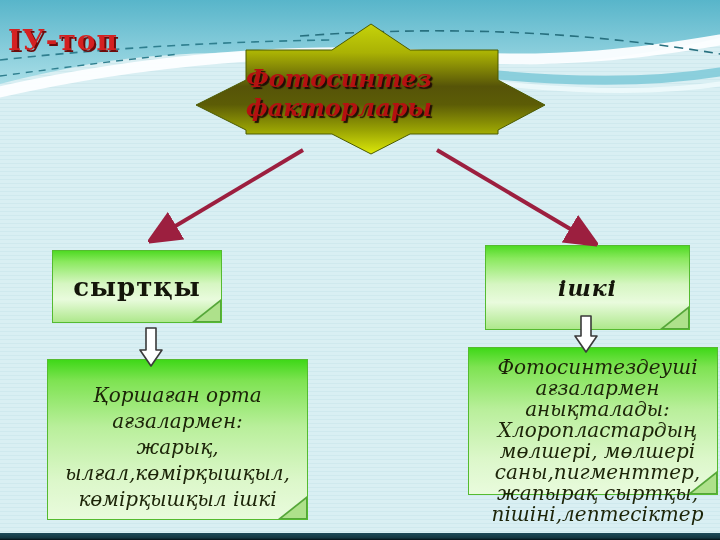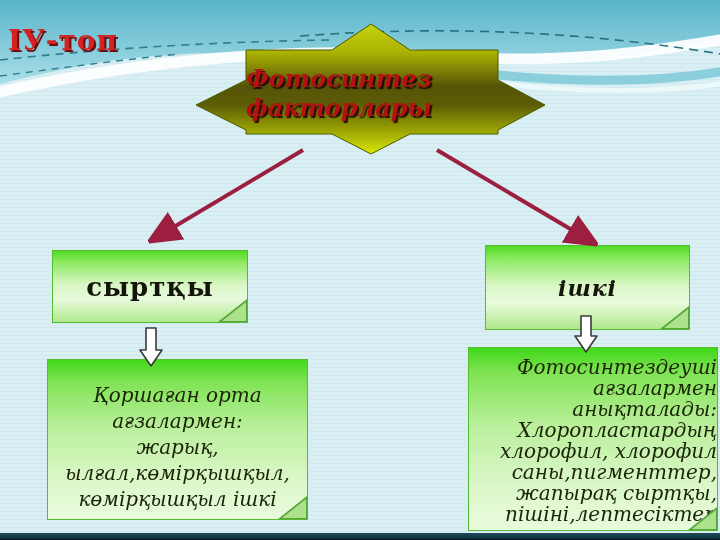--- a/index.html
+++ b/index.html
@@ -24,33 +24,33 @@
     text-shadow:2px 2px 1px rgba(25,5,5,0.9);
   }
 
   .gbox { position:absolute; z-index:1; box-sizing:border-box; border:1px solid #55bb30; }
   .grad-small {
     background:linear-gradient(180deg,#4fda23 0%,#8ae95e 15%,#d6f6c2 46%,#e9fbdd 68%,#aee88c 100%);
   }
   .grad-big {
     background:linear-gradient(180deg,#3fd818 0%,#7ee352 13%,#b9ef9b 42%,#dcf7ca 76%,#e9fbdd 100%);
   }
-  .box-left-title  { left:52px;  top:250px; width:196px; height:73px; display:flex; align-items:center; justify-content:center; }
+  .box-left-title  { left:52px;  top:250px; width:170px; height:73px; display:flex; align-items:center; justify-content:center; }
   .box-right-title { left:485px; top:245px; width:205px; height:85px; display:flex; align-items:center; justify-content:center; }
   .title-label { font-size:26px; font-weight:bold; color:#14150a; letter-spacing:1px; }
   .title-label.italic { font-style:italic; font-size:22px; }
 
   .box-bottom-left {
     left:47px; top:359px; width:261px; height:161px;
     text-align:center; font-style:italic; font-size:20px; line-height:26px;
     color:#1c2408; padding-top:22px;
   }
   .box-bottom-right {
-    left:468px; top:347px; width:250px; height:184px;
-    text-align:right; font-style:italic; font-size:20px; line-height:21px;
+    left:468px; top:347px; width:250px; height:148px;
+    text-align:center; font-style:italic; font-size:20px; line-height:21px;
     color:#1c2408; padding:9px 0 0 9px;
   }
   .detail-line { white-space:nowrap; }
 
   .fold-shadow {
     position:absolute; right:0; bottom:0; width:0; height:0;
     border-bottom:23px solid #55a639; border-left:29px solid transparent;
   }
   .fold-flap {
     position:absolute; right:1px; bottom:1px; width:0; height:0;
@@ -82,21 +82,21 @@
     <div class="detail-line">көмірқышқыл  ішкі</div>
     <span class="fold-shadow"></span>
     <span class="fold-flap"></span>
   </div>
 
   <div class="gbox grad-big box-bottom-right">
     <div class="detail-line">Фотосинтездеуші</div>
     <div class="detail-line">ағзалармен</div>
     <div class="detail-line">анықталады:</div>
     <div class="detail-line">Хлоропластардың</div>
-    <div class="detail-line">хлорофил, хлорофил</div>
+    <div class="detail-line">мөлшері, мөлшері</div>
     <div class="detail-line">саны,пигменттер,</div>
     <div class="detail-line">жапырақ сыртқы,</div>
     <div class="detail-line">пішіні,лептесіктер</div>
     <span class="fold-shadow"></span>
     <span class="fold-flap"></span>
   </div>
 
   <svg class="overlay-svg" width="720" height="540" viewBox="0 0 720 540">
     <defs>
       <linearGradient id="gTeal" x1="0" y1="0" x2="0" y2="1">

